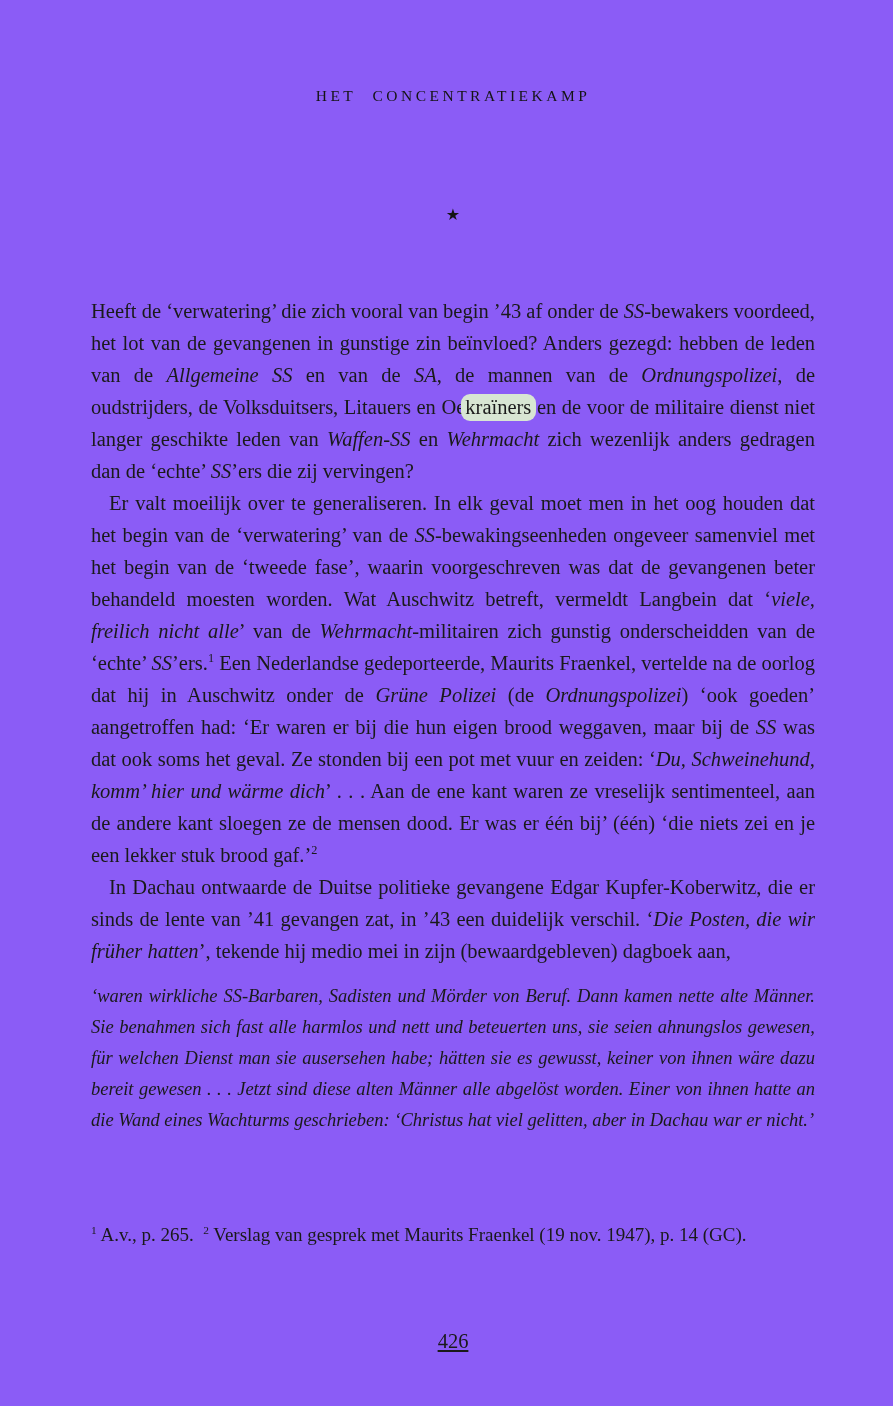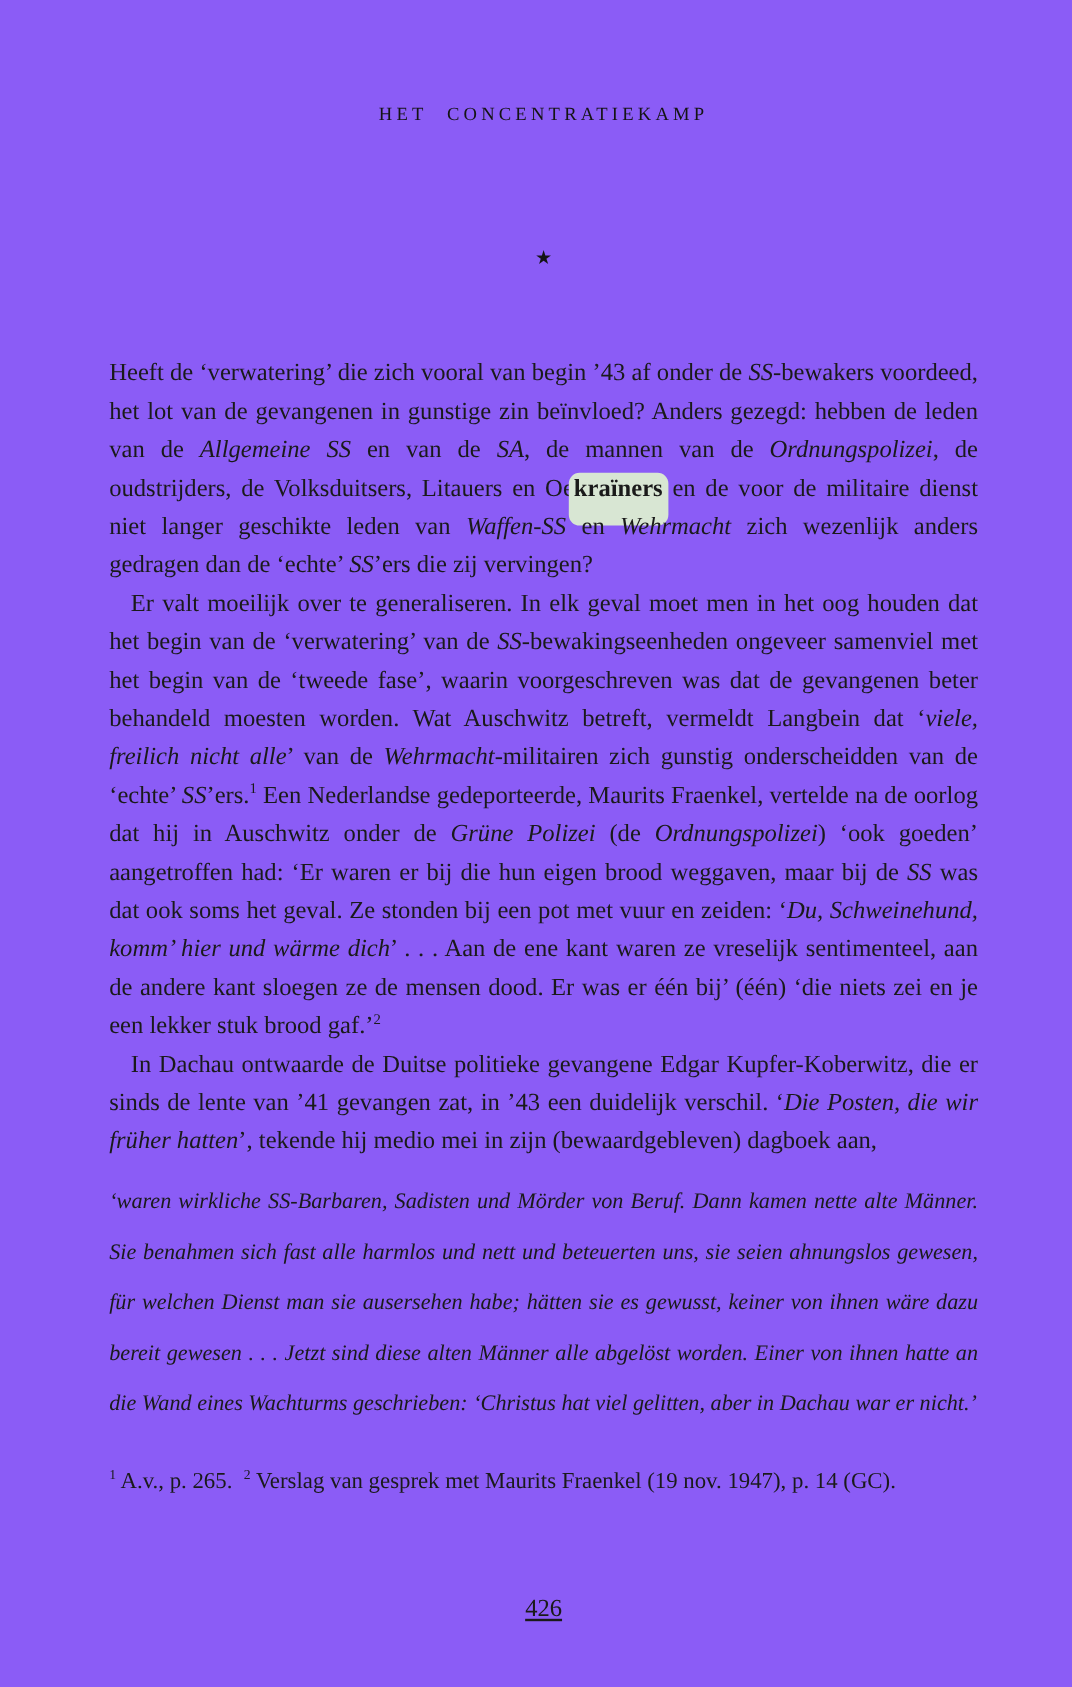--- a/index.html
+++ b/index.html
@@ -39,21 +39,21 @@
     color: #141414;
   }
   .main-flow {
     position: absolute;
     top: 295px; left: 91px; width: 724px;
   }
   .p-indent { text-indent: 18px; }
   .quote {
     margin: 14px 0 0 0;
     font-size: 18.5px;
-    line-height: 42px;
+    line-height: 31px;
     font-style: italic;
     text-align: justify;
   }
   .footnotes {
     position: absolute;
     top: 1220px; left: 91px; width: 724px;
     font-size: 19px;
     line-height: 30px;
     text-align: justify;
     margin: 0;
@@ -69,24 +69,23 @@
   .run-i { font-style: italic; }
   sup.run-sup {
     font-size: 0.6em;
     vertical-align: super;
     line-height: 0;
     font-style: normal;
   }
   .run-hl {
     background: var(--hl, #d8e6d3);
     border-radius: 9px;
-    padding: 2px 5px 20px 4px;
+    padding: 2px 5px 3px 4px;
     margin: -2px -5px -3px -4px;
     box-decoration-break: clone;
-    font-weight: bold;
     -webkit-box-decoration-break: clone;
   }
 </style>
 </head>
 <body>
 
 <div class="page">
 
   <div class="running-header">HET CONCENTRATIEKAMP</div>
 

